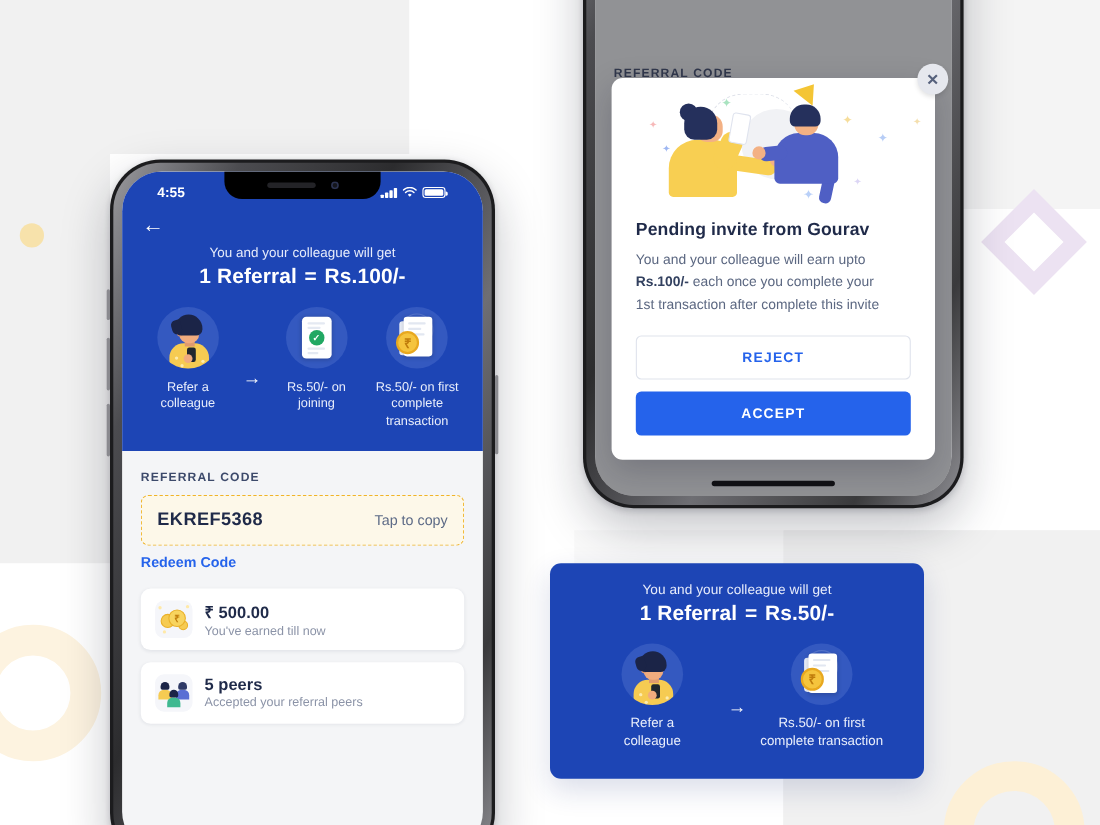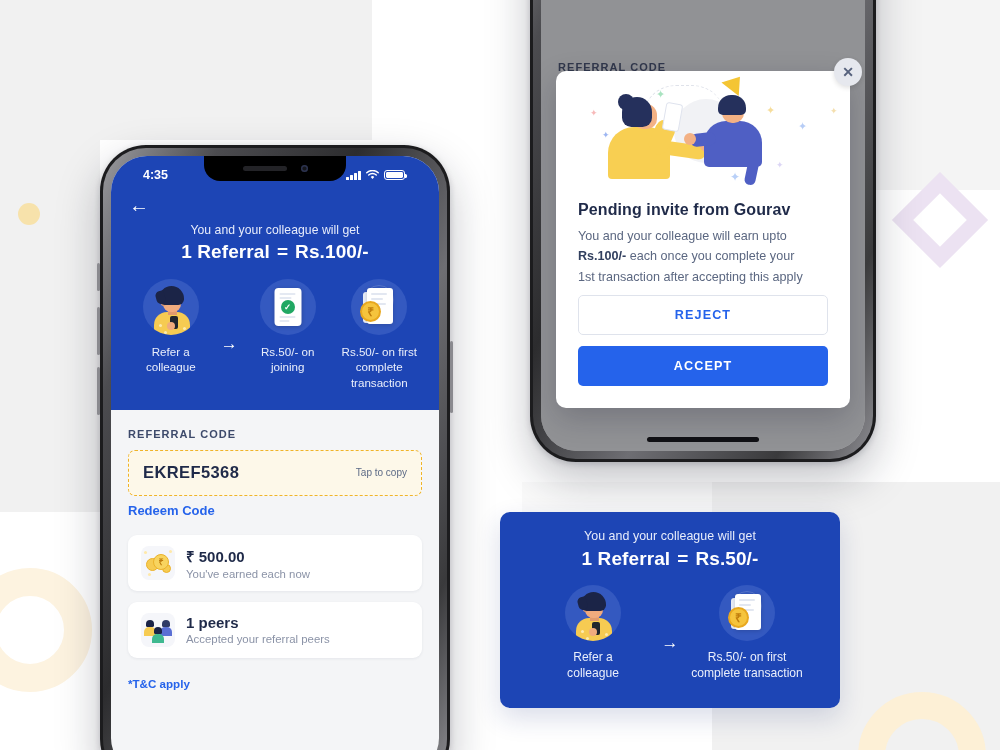--- a/index.html
+++ b/index.html
@@ -180,21 +180,21 @@
   .section-caption {
     font-size: 11px; font-weight: 700; letter-spacing: 1.05px; color: #3d4a6b;
   }
   .code-box {
     margin-top: 10px; height: 46px; border: 1.6px dashed #f0b429;
     border-radius: 7px; background: #fdf8e9;
     display: flex; align-items: center; justify-content: space-between;
     padding: 0 14px;
   }
   .code-value { font-size: 16.5px; font-weight: 700; color: #1f2a49; letter-spacing: .4px; }
-  .code-hint  { font-size: 10px; color: #5c6a86; }
+  .code-hint  { font-size: 13px; color: #5c6a86; }
 
   .q-text { margin-top: 17px; font-size: 13px; color: #9aa3b5; }
   .redeem { margin-top: 7px; font-size: 13px; font-weight: 700; color: #2563eb; cursor: pointer; }
 
   .info-card {
     margin-top: 17px; background: #fff; border-radius: 9px;
     padding: 11px 13px; display: flex; align-items: center; gap: 11px;
     box-shadow: 0 1px 3px rgba(30,40,70,.07);
   }
   .info-card + .info-card { margin-top: 11px; }
@@ -247,21 +247,21 @@
     background: #e6e8ee; color: #56617c; font-size: 14px; font-weight: 700;
     display:flex; align-items:center; justify-content:center; cursor: pointer;
     box-shadow: 0 2px 5px rgba(0,0,0,.12);
   }
   .modal-illu { height: 120px; position: relative; margin-top: 4px; }
   .modal-h { font-size: 16px; font-weight: 700; color: #1f2a49; margin-top: 6px; letter-spacing:.1px;}
   .modal-p { font-size: 12.6px; color: #5b6781; line-height: 1.62; margin-top: 7px; }
   .modal-p b { color: #32405f; font-weight: 700; }
 
   .btn {
-    margin-top: 8px; height: 40px; border-radius: 5px;
+    margin-top: 18px; height: 40px; border-radius: 5px;
     display: flex; align-items: center; justify-content: center;
     font-size: 12.6px; font-weight: 700; letter-spacing: 1.1px; cursor: pointer;
   }
   .btn-reject { border: 1px solid #dfe3ec; color: #2563eb; background: #fff; }
   .btn-accept { background: #2563eb; color: #fff; margin-top: 11px; }
 
   
   .il-bg-circle { position:absolute; left:96px; top:24px; width:64px; height:64px; border-radius:50%; background:#f1f2f5; }
   .il-w-hair  { position:absolute; left:44px; top:22px; width:30px; height:30px; background:#25305c; border-radius:16px 16px 10px 10px; }
   .il-w-bun   { position:absolute; left:40px; top:19px; width:16px; height:16px; background:#25305c; border-radius:50%; }
@@ -360,21 +360,21 @@
           <div class="il-m-face"></div>
           <div class="il-m-hair"></div>
           <div class="il-m-arm"></div>
           <div class="il-m-hand"></div>
         </div>
 
         <div class="modal-h">Pending invite from Gourav</div>
         <div class="modal-p">
           <span>You and your colleague will earn upto</span><br>
           <b>Rs.100/-</b><span> each once you complete your</span><br>
-          <span>1st transaction after accepting this apply</span>
+          <span>1st transaction after complete this invite</span>
         </div>
 
         <div class="btn btn-reject">REJECT</div>
         <div class="btn btn-accept">ACCEPT</div>
       </div>
 
       <div class="home-indicator"></div>
     </div>
   </div>
 
@@ -386,21 +386,21 @@
 
     <div class="phone-inner">
 
       <div class="hero">
         <div class="notch">
           <span class="speaker"></span>
           <span class="camera"></span>
         </div>
 
         <div class="status-bar">
-          <span>4:35</span>
+          <span>4:55</span>
           <span class="status-icons">
             <span class="bars">
                 <i></i>
                 <i></i>
                 <i></i>
                 <i></i>
               </span>
             <svg width="13" height="10" viewBox="0 0 14 10">
               <path d="M7 9.2 5.1 7.1a2.7 2.7 0 0 1 3.8 0L7 9.2z" fill="#fff"></path>
               <path d="M2.9 5a5.9 5.9 0 0 1 8.2 0" stroke="#fff" stroke-width="1.5" fill="none" stroke-linecap="round"></path>
@@ -495,40 +495,39 @@
           <div class="card-icon">
             <span class="ci-spark" style="left:3px;top:5px;"></span>
             <span class="ci-spark" style="left:28px;top:4px;"></span>
             <span class="ci-spark" style="left:7px;top:27px;"></span>
             <div class="ci-coin-a"></div>
             <div class="ci-coin-c"></div>
             <div class="ci-coin-b">₹</div>
           </div>
           <div>
             <div class="card-main">₹ 500.00</div>
-            <div class="card-sub">You've earned each now</div>
+            <div class="card-sub">You've earned till now</div>
           </div>
         </div>
 
         <div class="info-card">
           <div class="card-icon">
             <span class="ci-peer pp-b1"></span>
               <span class="ci-peer pp-h1"></span>
             <span class="ci-peer pp-b2"></span>
               <span class="ci-peer pp-h2"></span>
             <span class="ci-peer pp-b3"></span>
               <span class="ci-peer pp-h3"></span>
           </div>
           <div>
-            <div class="card-main">1 peers</div>
+            <div class="card-main">5 peers</div>
             <div class="card-sub">Accepted your referral peers</div>
           </div>
         </div>
 
-        <div class="tnc">*T&amp;C apply</div>
       </div>
     </div>
   </div>
 
   <div id="promo-card">
     <div class="hero-sub">You and your colleague will get</div>
     <div class="hero-title">
       <span>1 Referral</span><span class="eq">=</span><span>Rs.50/-</span>
     </div>
 

